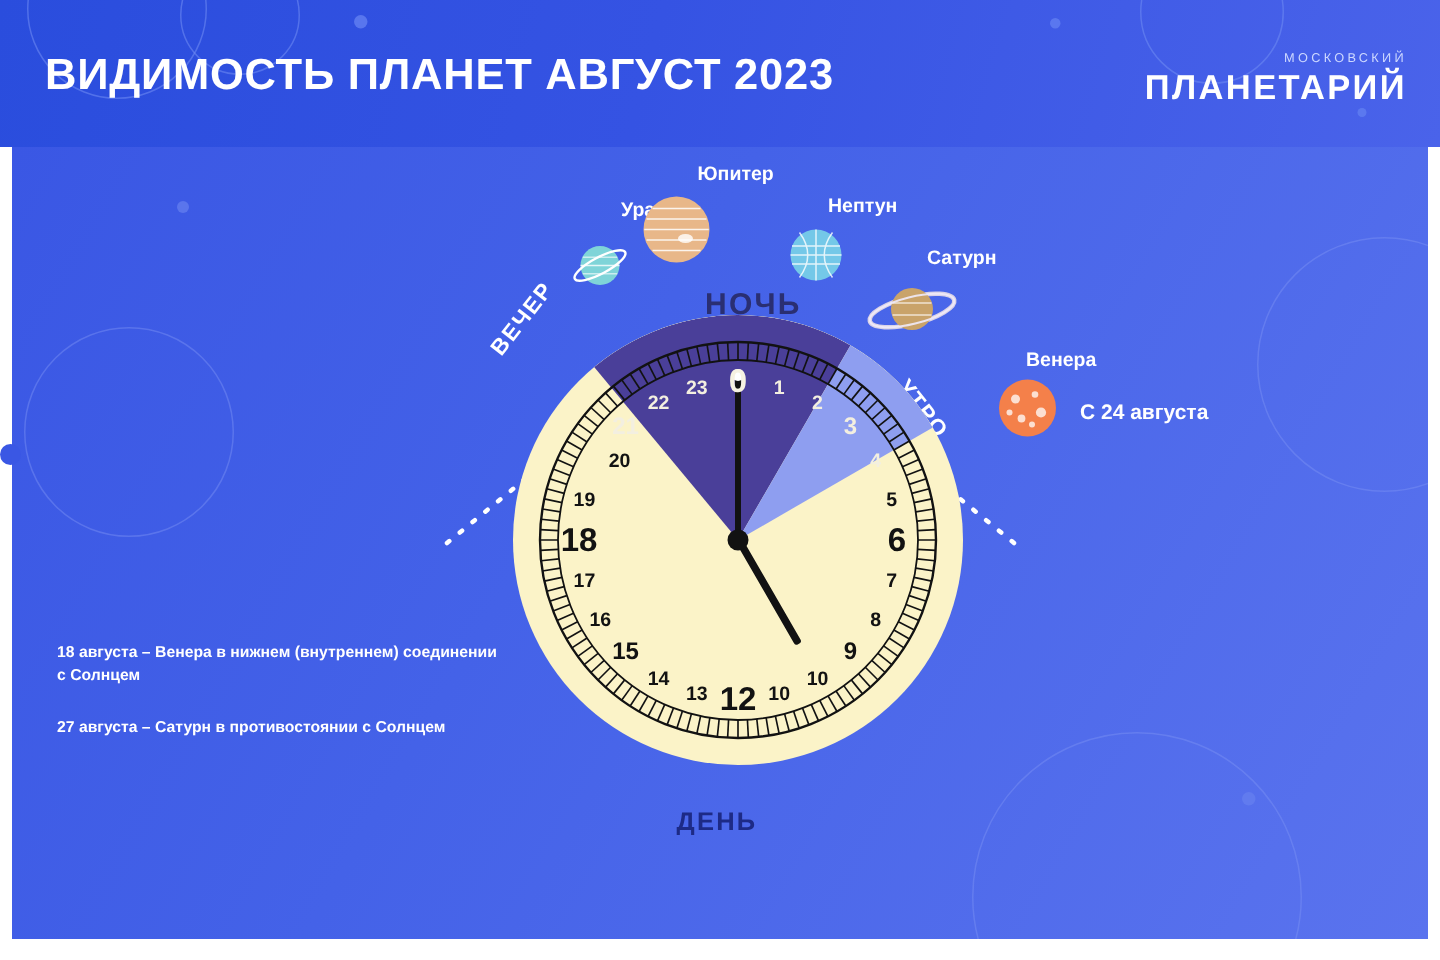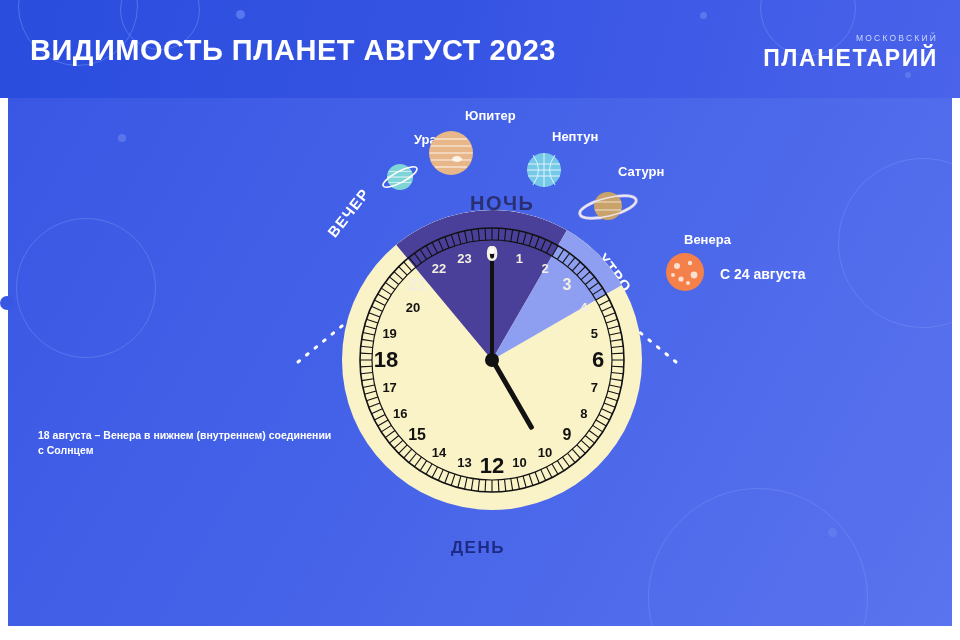--- a/index.html
+++ b/index.html
@@ -478,19 +478,20 @@
           <div class="hour-num" style="left: 47.6119px; top: 122.565px;">19</div>
           <div class="hour-num" style="left: 71px; top: 97px;">20</div>
           <div class="hour-num mid" style="left: 75.0467px; top: 75.0467px; color: rgb(243, 239, 224);">21</div>
           <div class="hour-num" style="left: 97px; top: 58.2013px; color: rgb(243, 239, 224);">22</div>
           <div class="hour-num" style="left: 122.565px; top: 47.6119px; color: rgb(243, 239, 224);">23</div>
         </div>
     </div>
 
     <div class="notes">
       <div class="note">18 августа – Венера в нижнем (внутреннем) соединении с Солнцем</div>
+      <div class="note">27 августа – Сатурн в противостоянии с Солнцем</div>
     </div>
   </div>
 
   <div class="footer-strip"></div>
   <div class="edge-dot" style="left:0px; top:296px; width:14px; height:14px;"></div>
 
 </div>
 
 </body></html>

